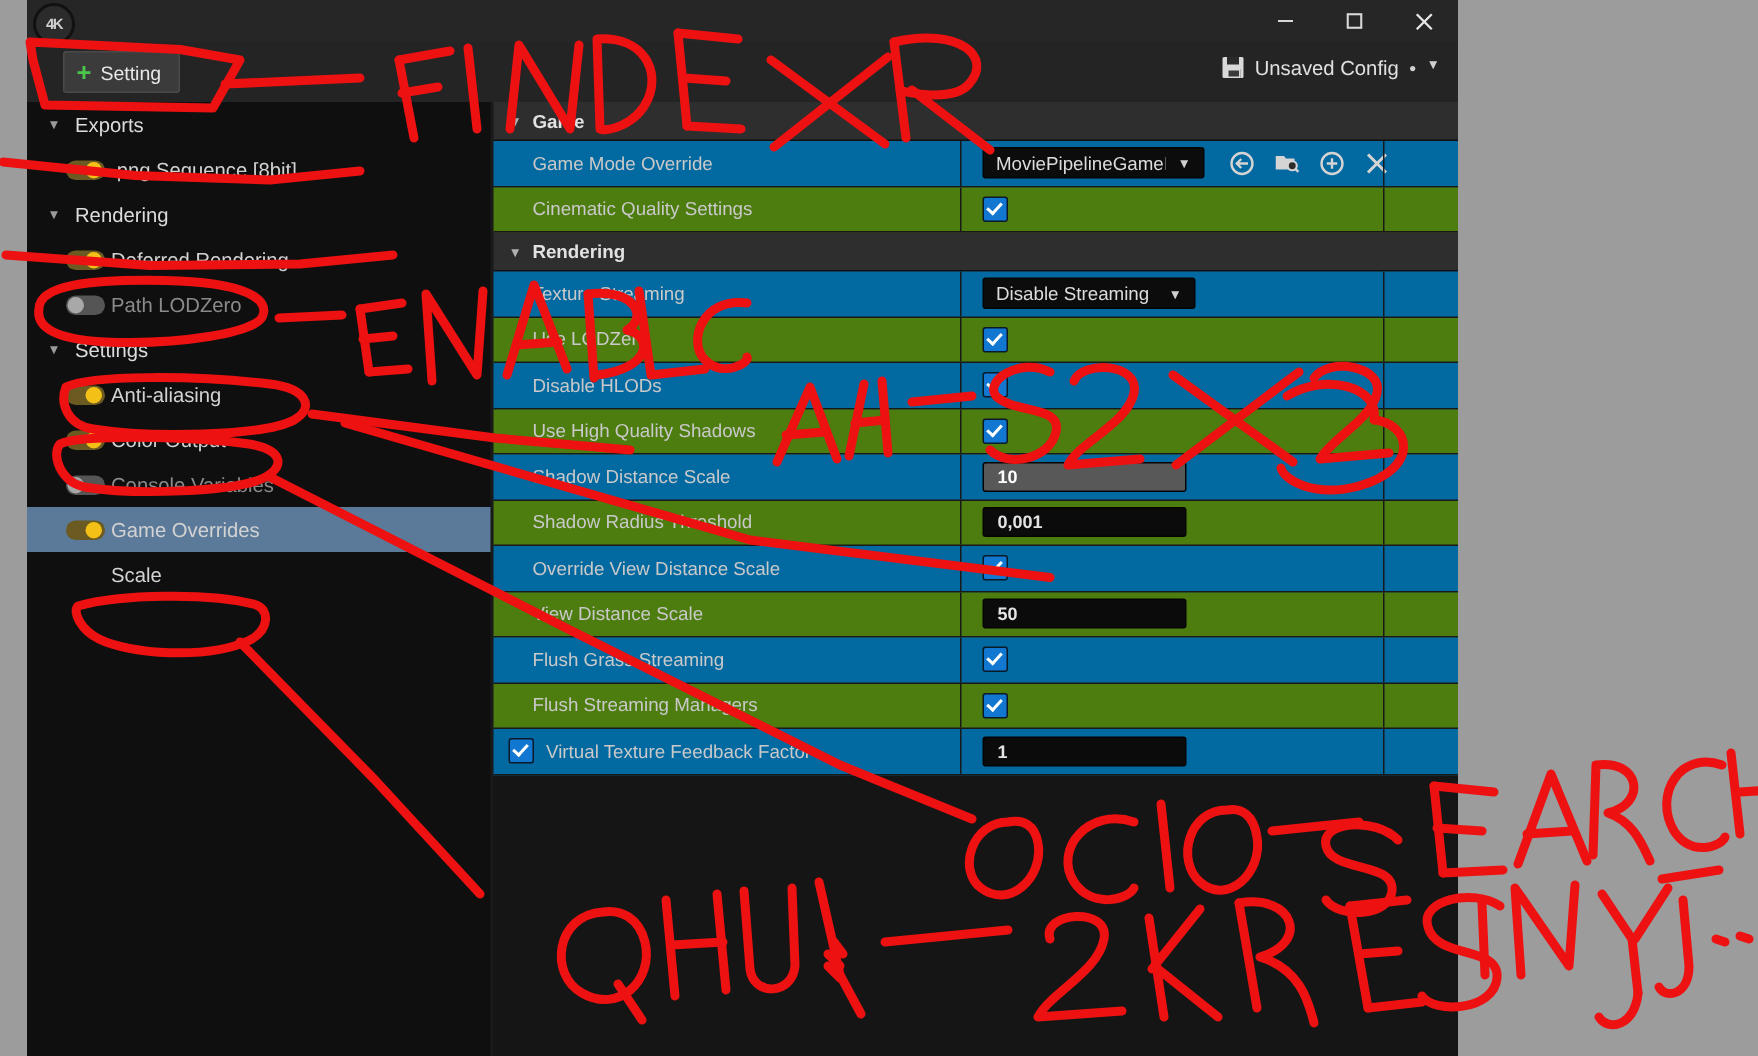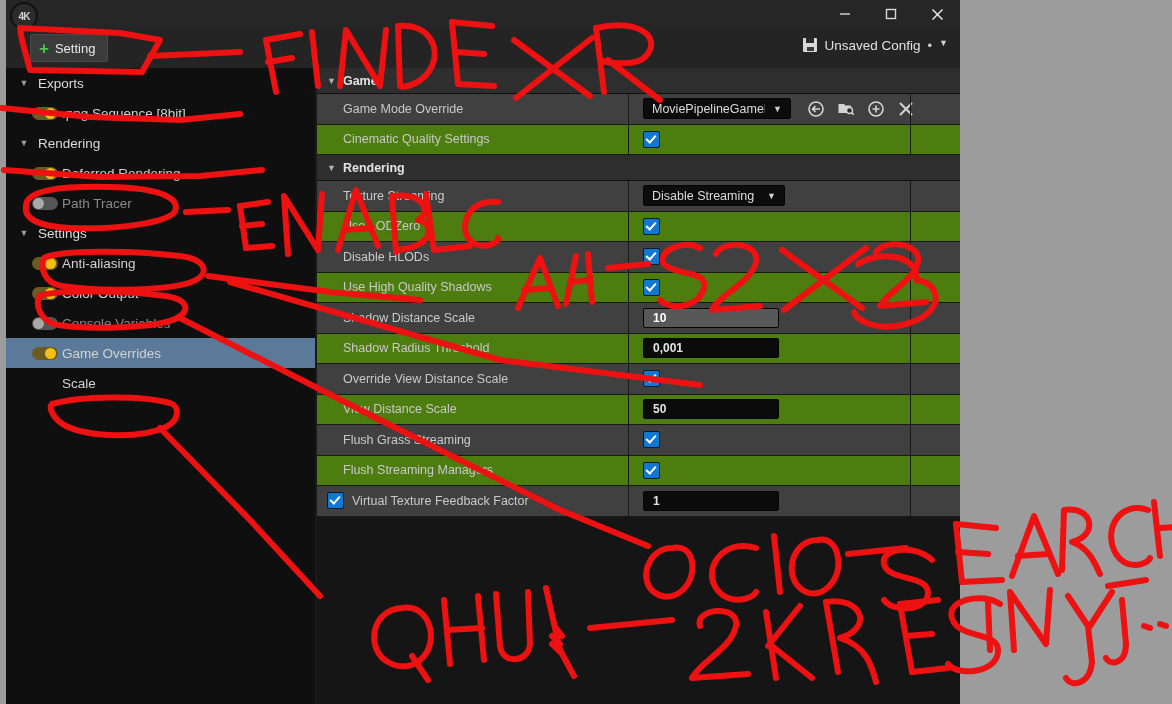--- a/index.html
+++ b/index.html
@@ -14,21 +14,21 @@
     width: 1172px; height: 704px;
     background: #9c9c9c;
   }
   
   .desk-left {
     position: absolute; left: 0; top: 0; width: 18px; height: 704px;
     background: #9c9c9c;
   }
   
   .window {
-    position: absolute; left: 6px; top: 0; width: 954px; height: 704px;
+    position: absolute; left: 18px; top: 0; width: 954px; height: 704px;
     background: #1c1c1c;
     overflow: hidden;
   }
   .titlebar {
     position: absolute; left: 0; top: 0; width: 954px; height: 28px;
     background: #262626;
   }
   .app-logo {
     position: absolute; left: 4px; top: 2px; width: 24px; height: 24px;
     border-radius: 50%;
@@ -127,21 +127,21 @@
     height: 25px; background: #2e2e2e;
     display: flex; align-items: center;
     color: #e2e2e2; font-size: 12.5px; font-weight: bold;
     padding-left: 10px; gap: 7px;
     border-bottom: 1px solid #101010;
   }
   .cat-tw { color: #b0b0b0; font-size: 9px; }
   .prop-row {
     height: 29.5px; display: flex; align-items: center;
     border-bottom: 1px solid #191919;
-    background: #404040;
+    background: #0369a1;
   }
   .prop-row.alt { background: #4d7c0f; }
   .prop-name {
     width: 312px; flex: none;
     color: #c9c9c9; font-size: 12.5px;
     padding-left: 26px; box-sizing: border-box;
     display: flex; align-items: center; gap: 8px;
     border-right: 1px solid #191919;
     height: 100%;
   }
@@ -264,21 +264,21 @@
           <div class="tree-row indent">
             <span class="toggle on">
               <span class="knob"></span>
             </span>
             <span class="tree-label">Deferred Rendering</span>
           </div>
           <div class="tree-row indent">
             <span class="toggle">
               <span class="knob"></span>
             </span>
-            <span class="tree-label dim">Path Tracer</span>
+            <span class="tree-label dim">Path LODZero</span>
           </div>
           <div class="tree-row group">
             <span class="tw">▼</span>
             <span class="tree-label">Settings</span>
           </div>
           <div class="tree-row indent">
             <span class="toggle on">
               <span class="knob"></span>
             </span>
             <span class="tree-label">Anti-aliasing</span>

